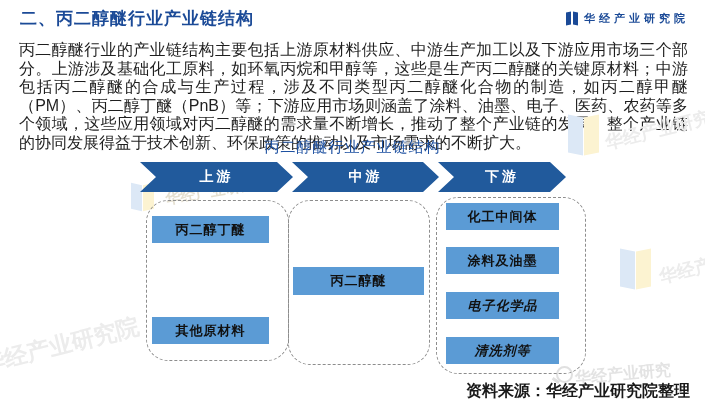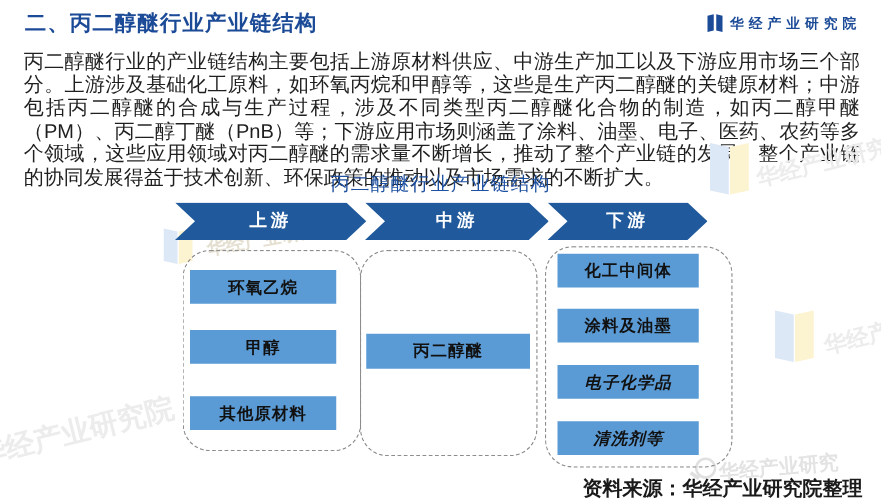--- a/index.html
+++ b/index.html
@@ -117,22 +117,21 @@
     <span>上游</span>
   </div>
   <div class="banner down">
     <span>下游</span>
   </div>
 
   <div class="stage-box up"></div>
   <div class="stage-box mid"></div>
   <div class="stage-box down"></div>
 
-  <div class="chain-item" style="left:152px; top:216px; width:117px; height:27px;">环氧乙烷</div>
-  <div class="chain-item" style="left:152px; top:264px; width:117px; height:27px;">甲醇</div>
+  <div class="chain-item" style="left:152px; top:216px; width:117px; height:27px;">丙二醇丁醚</div>
   <div class="chain-item" style="left:152px; top:317px; width:117px; height:27px;">其他原材料</div>
 
   <div class="chain-item" style="left:293px; top:267px; width:131px; height:28px;">丙二醇醚</div>
 
   <div class="chain-item" style="left:446px; top:203px; width:113px; height:27px;">化工中间体</div>
   <div class="chain-item" style="left:446px; top:247px; width:113px; height:27px;">涂料及油墨</div>
   <div class="chain-item" style="left:446px; top:292px; width:113px; height:27px;font-style:italic;">电子化学品</div>
   <div class="chain-item" style="left:446px; top:337px; width:113px; height:27px;font-style:italic;">清洗剂等</div>
 
   <div class="source">资料来源：华经产业研究院整理</div>

